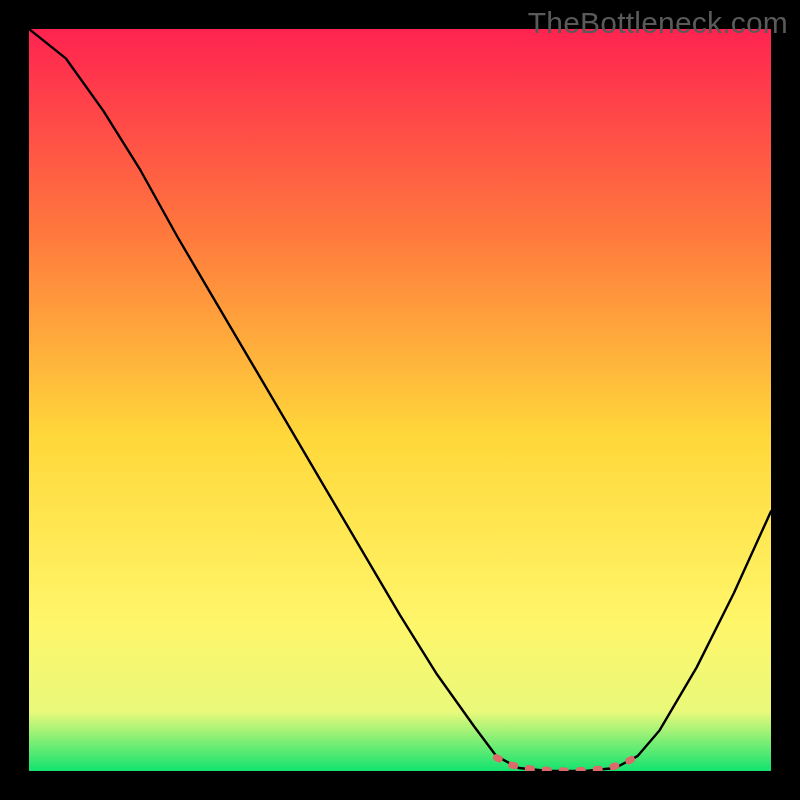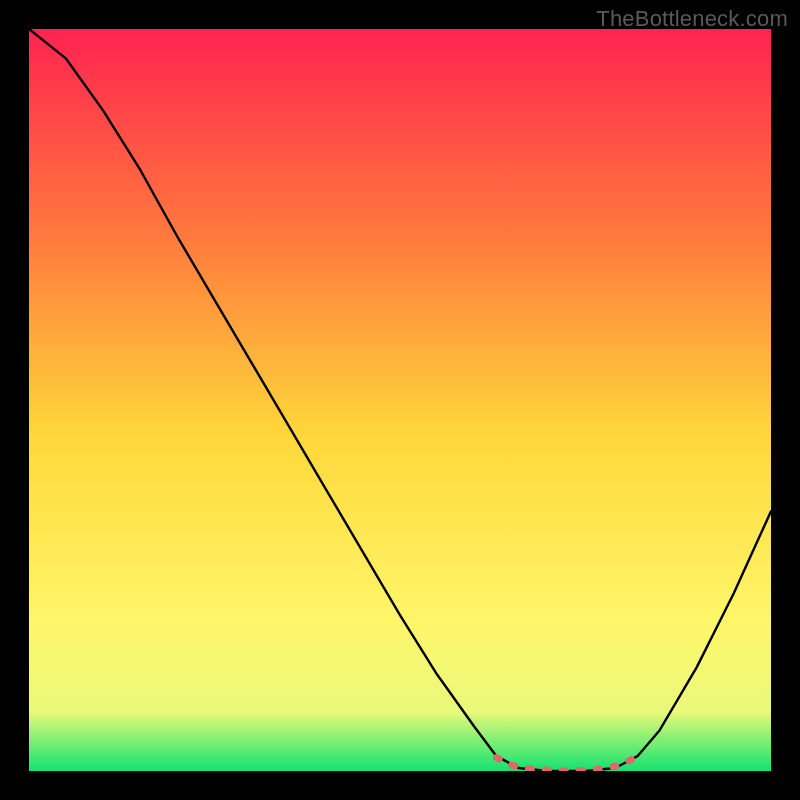--- a/index.html
+++ b/index.html
@@ -3,21 +3,21 @@
 <meta charset="utf-8">
 <style>
   * { margin: 0; padding: 0; box-sizing: border-box; }
   html, body { width: 800px; height: 800px; background: #000; overflow: hidden; }
   .container { position: relative; width: 800px; height: 800px; background: #000; }
   .watermark {
     position: absolute;
     top: 6px;
     right: 12px;
     font-family: Arial, Helvetica, sans-serif;
-    font-size: 22px;
+    font-size: 30px;
     font-weight: 500;
     color: #5a5a5a;
     letter-spacing: 0.2px;
     z-index: 10;
   }
   .plot {
     position: absolute;
     left: 29px;
     top: 29px;
     width: 742px;

